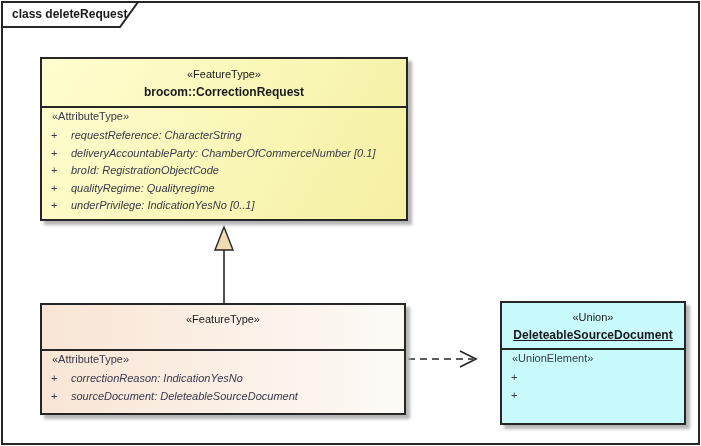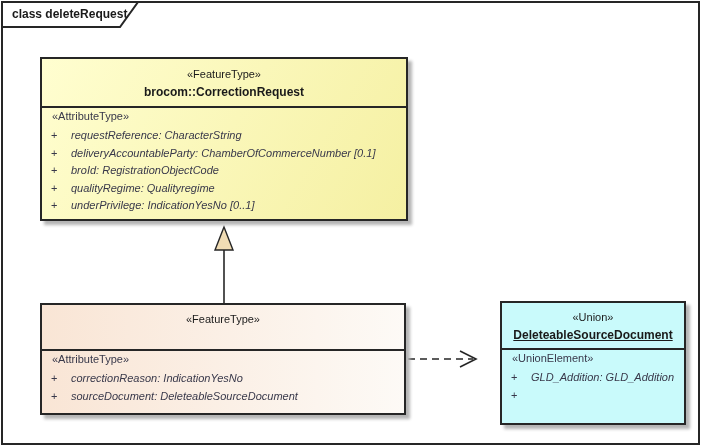--- a/index.html
+++ b/index.html
@@ -107,21 +107,20 @@
 
   <div class="uml-box box-union">
     <div class="header">
       <div class="stereo">«Union»</div>
       <div class="cls-name underlined">DeleteableSourceDocument</div>
     </div>
     <div class="attrs">
       <div class="attr-stereo">«UnionElement»</div>
       <div class="attr-row">
         <span class="vis">+</span>
-        <span class="txt">GLD_Addition: GLD_Addition</span>
       </div>
       <div class="attr-row">
         <span class="vis">+</span>
       </div>
     </div>
   </div>
 
 </div>
 
 </body></html>

